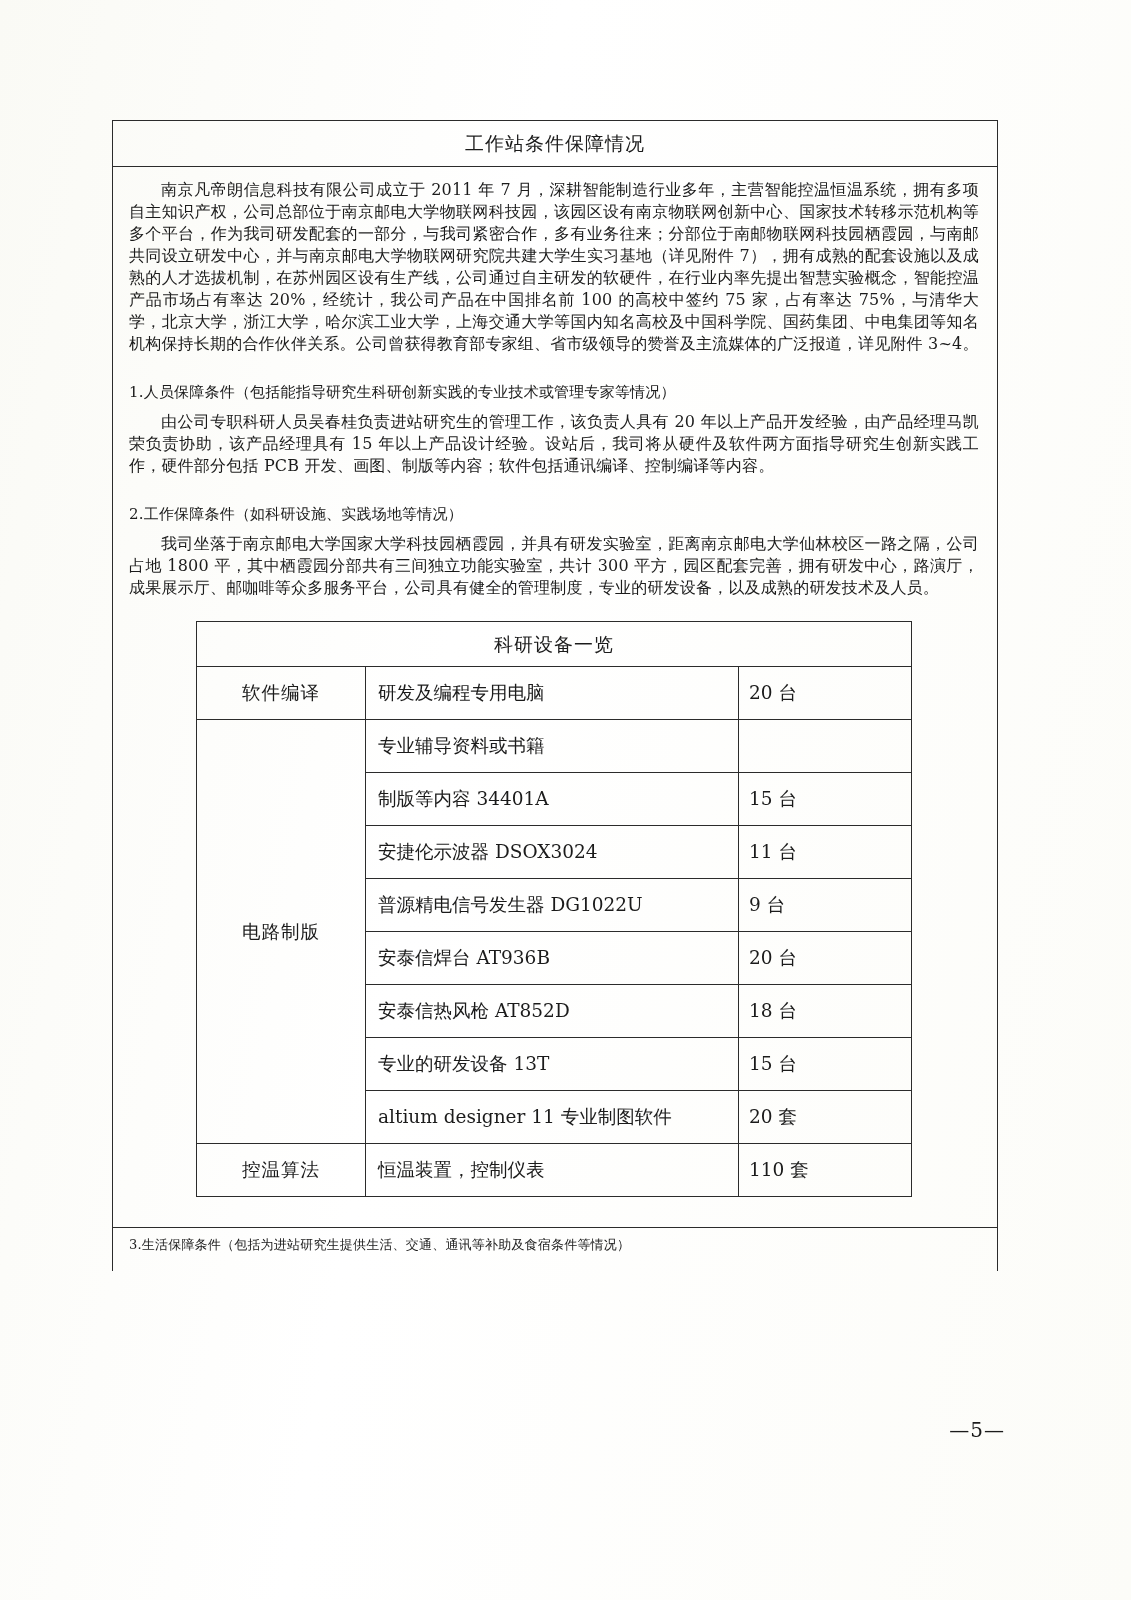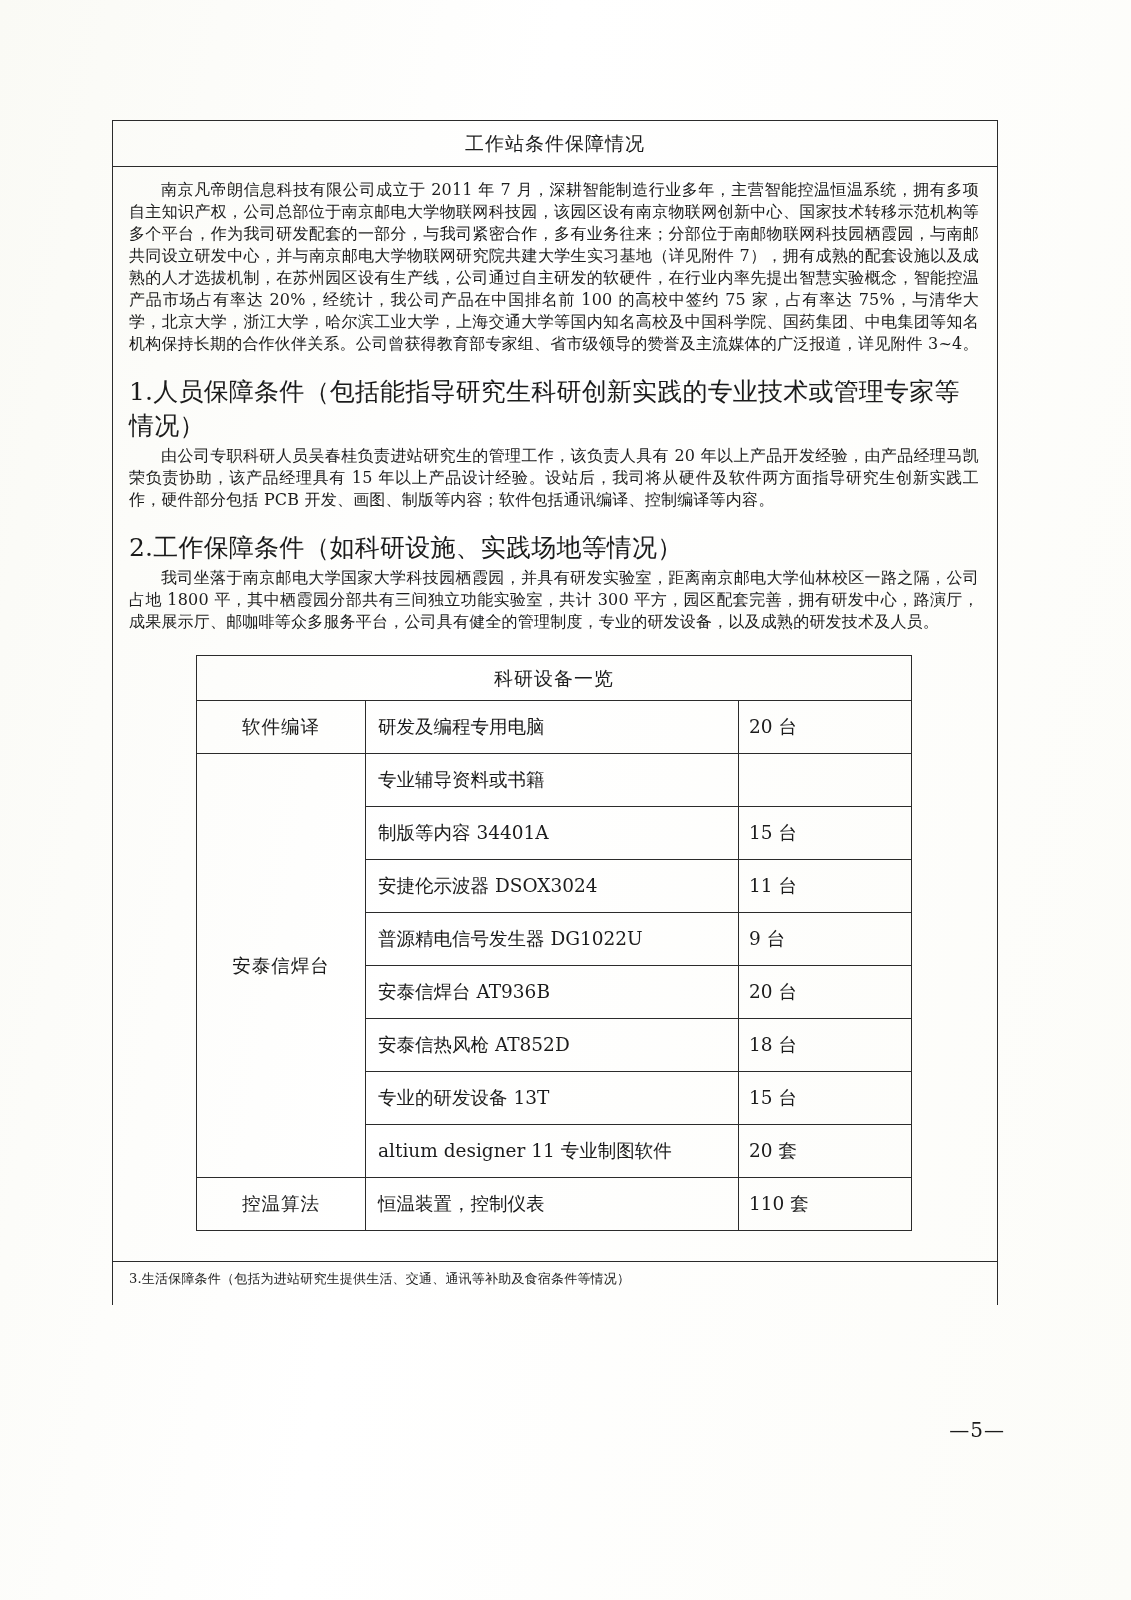--- a/index.html
+++ b/index.html
@@ -57,21 +57,21 @@
     margin: 0 0 0 0;
     font-size: 16px;
     line-height: 22px;
     text-align: justify;
     text-justify: inter-ideograph;
     text-indent: 2em;
     letter-spacing: 0.2px;
   }
   p.heading {
     margin: 20px 0 0 0;
-    font-size: 25px;
+    font-size: 15px;
     line-height: 34px;
     text-indent: 0;
     letter-spacing: 0.2px;
   }
   p.tight { margin-top: 2px; }
 
   .equip-table {
     margin: 22px auto 10px auto;
     width: 716px;
     border-collapse: collapse;
@@ -145,21 +145,21 @@
             <td class="cap" colspan="3">科研设备一览</td>
           </tr>
 
           <tr>
             <td class="cat">软件编译</td>
             <td class="item">研发及编程专用电脑</td>
             <td class="qty">20 台</td>
           </tr>
 
           <tr>
-            <td class="cat" rowspan="8">安泰信焊台</td>
+            <td class="cat" rowspan="8">电路制版</td>
             <td class="item">专业辅导资料或书籍</td>
             <td class="qty"></td>
           </tr>
 
           <tr>
             <td class="item">制版等内容 34401A</td>
             <td class="qty">15 台</td>
           </tr>
 
           <tr>

